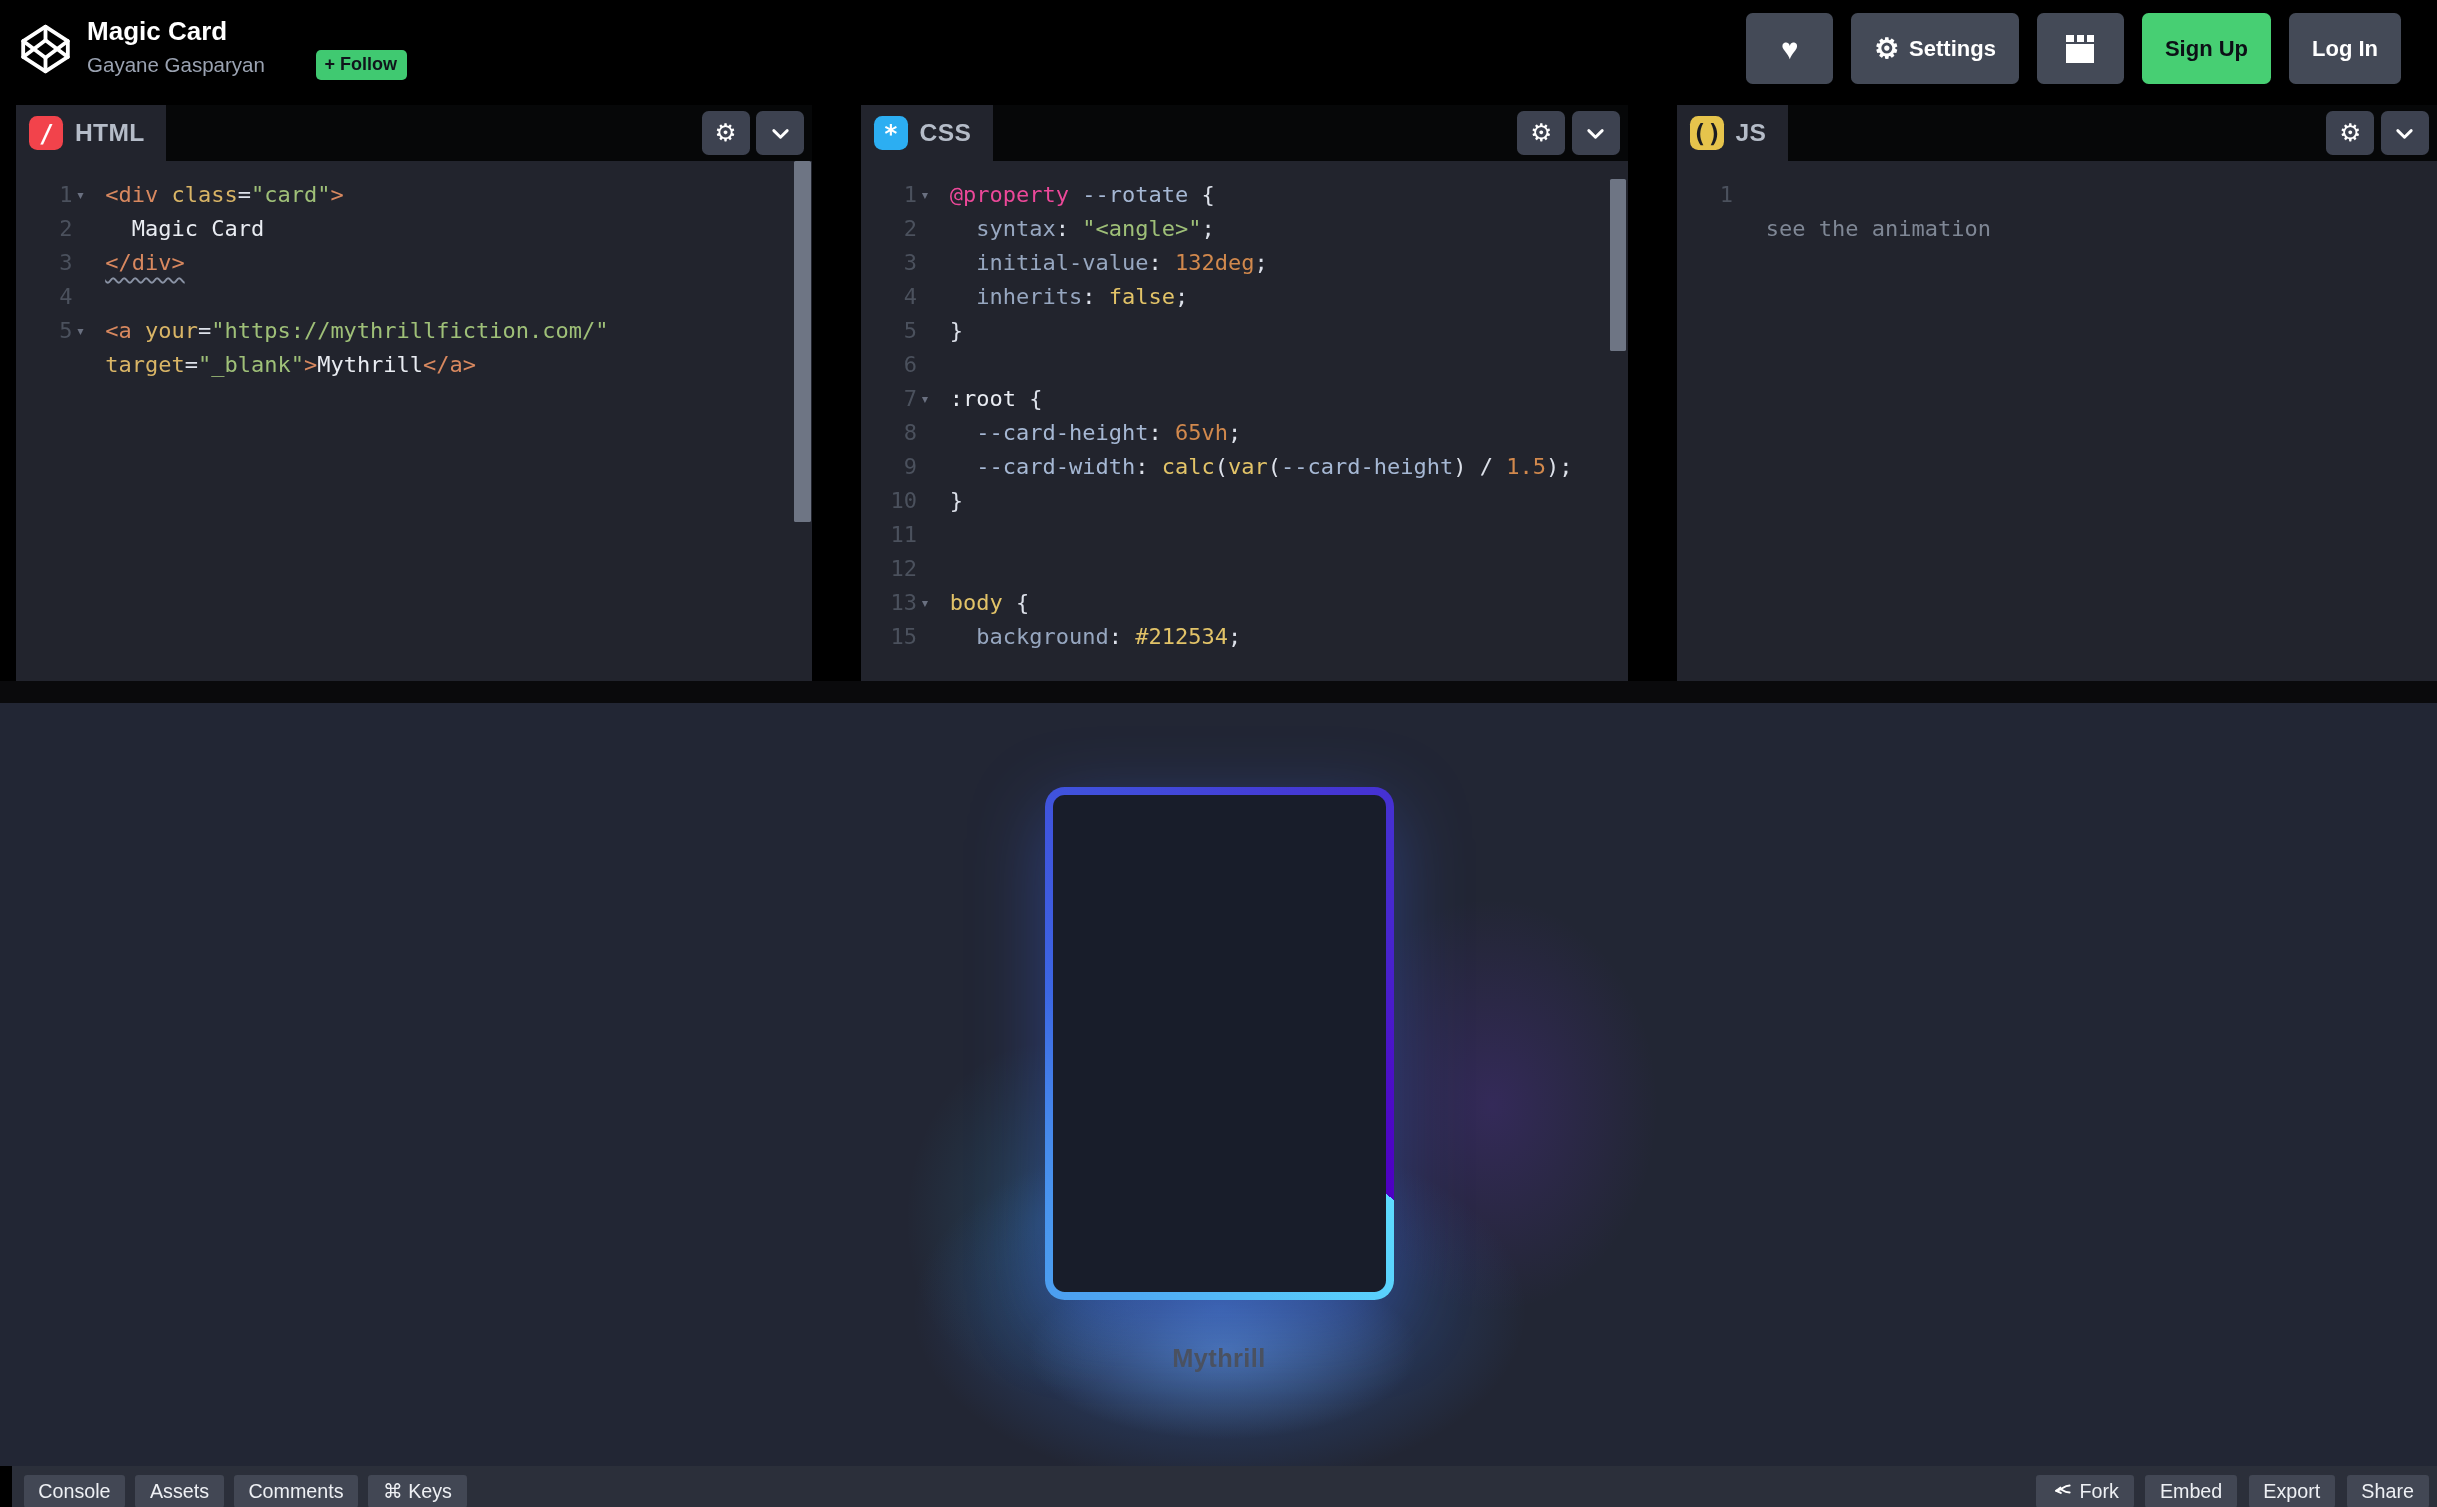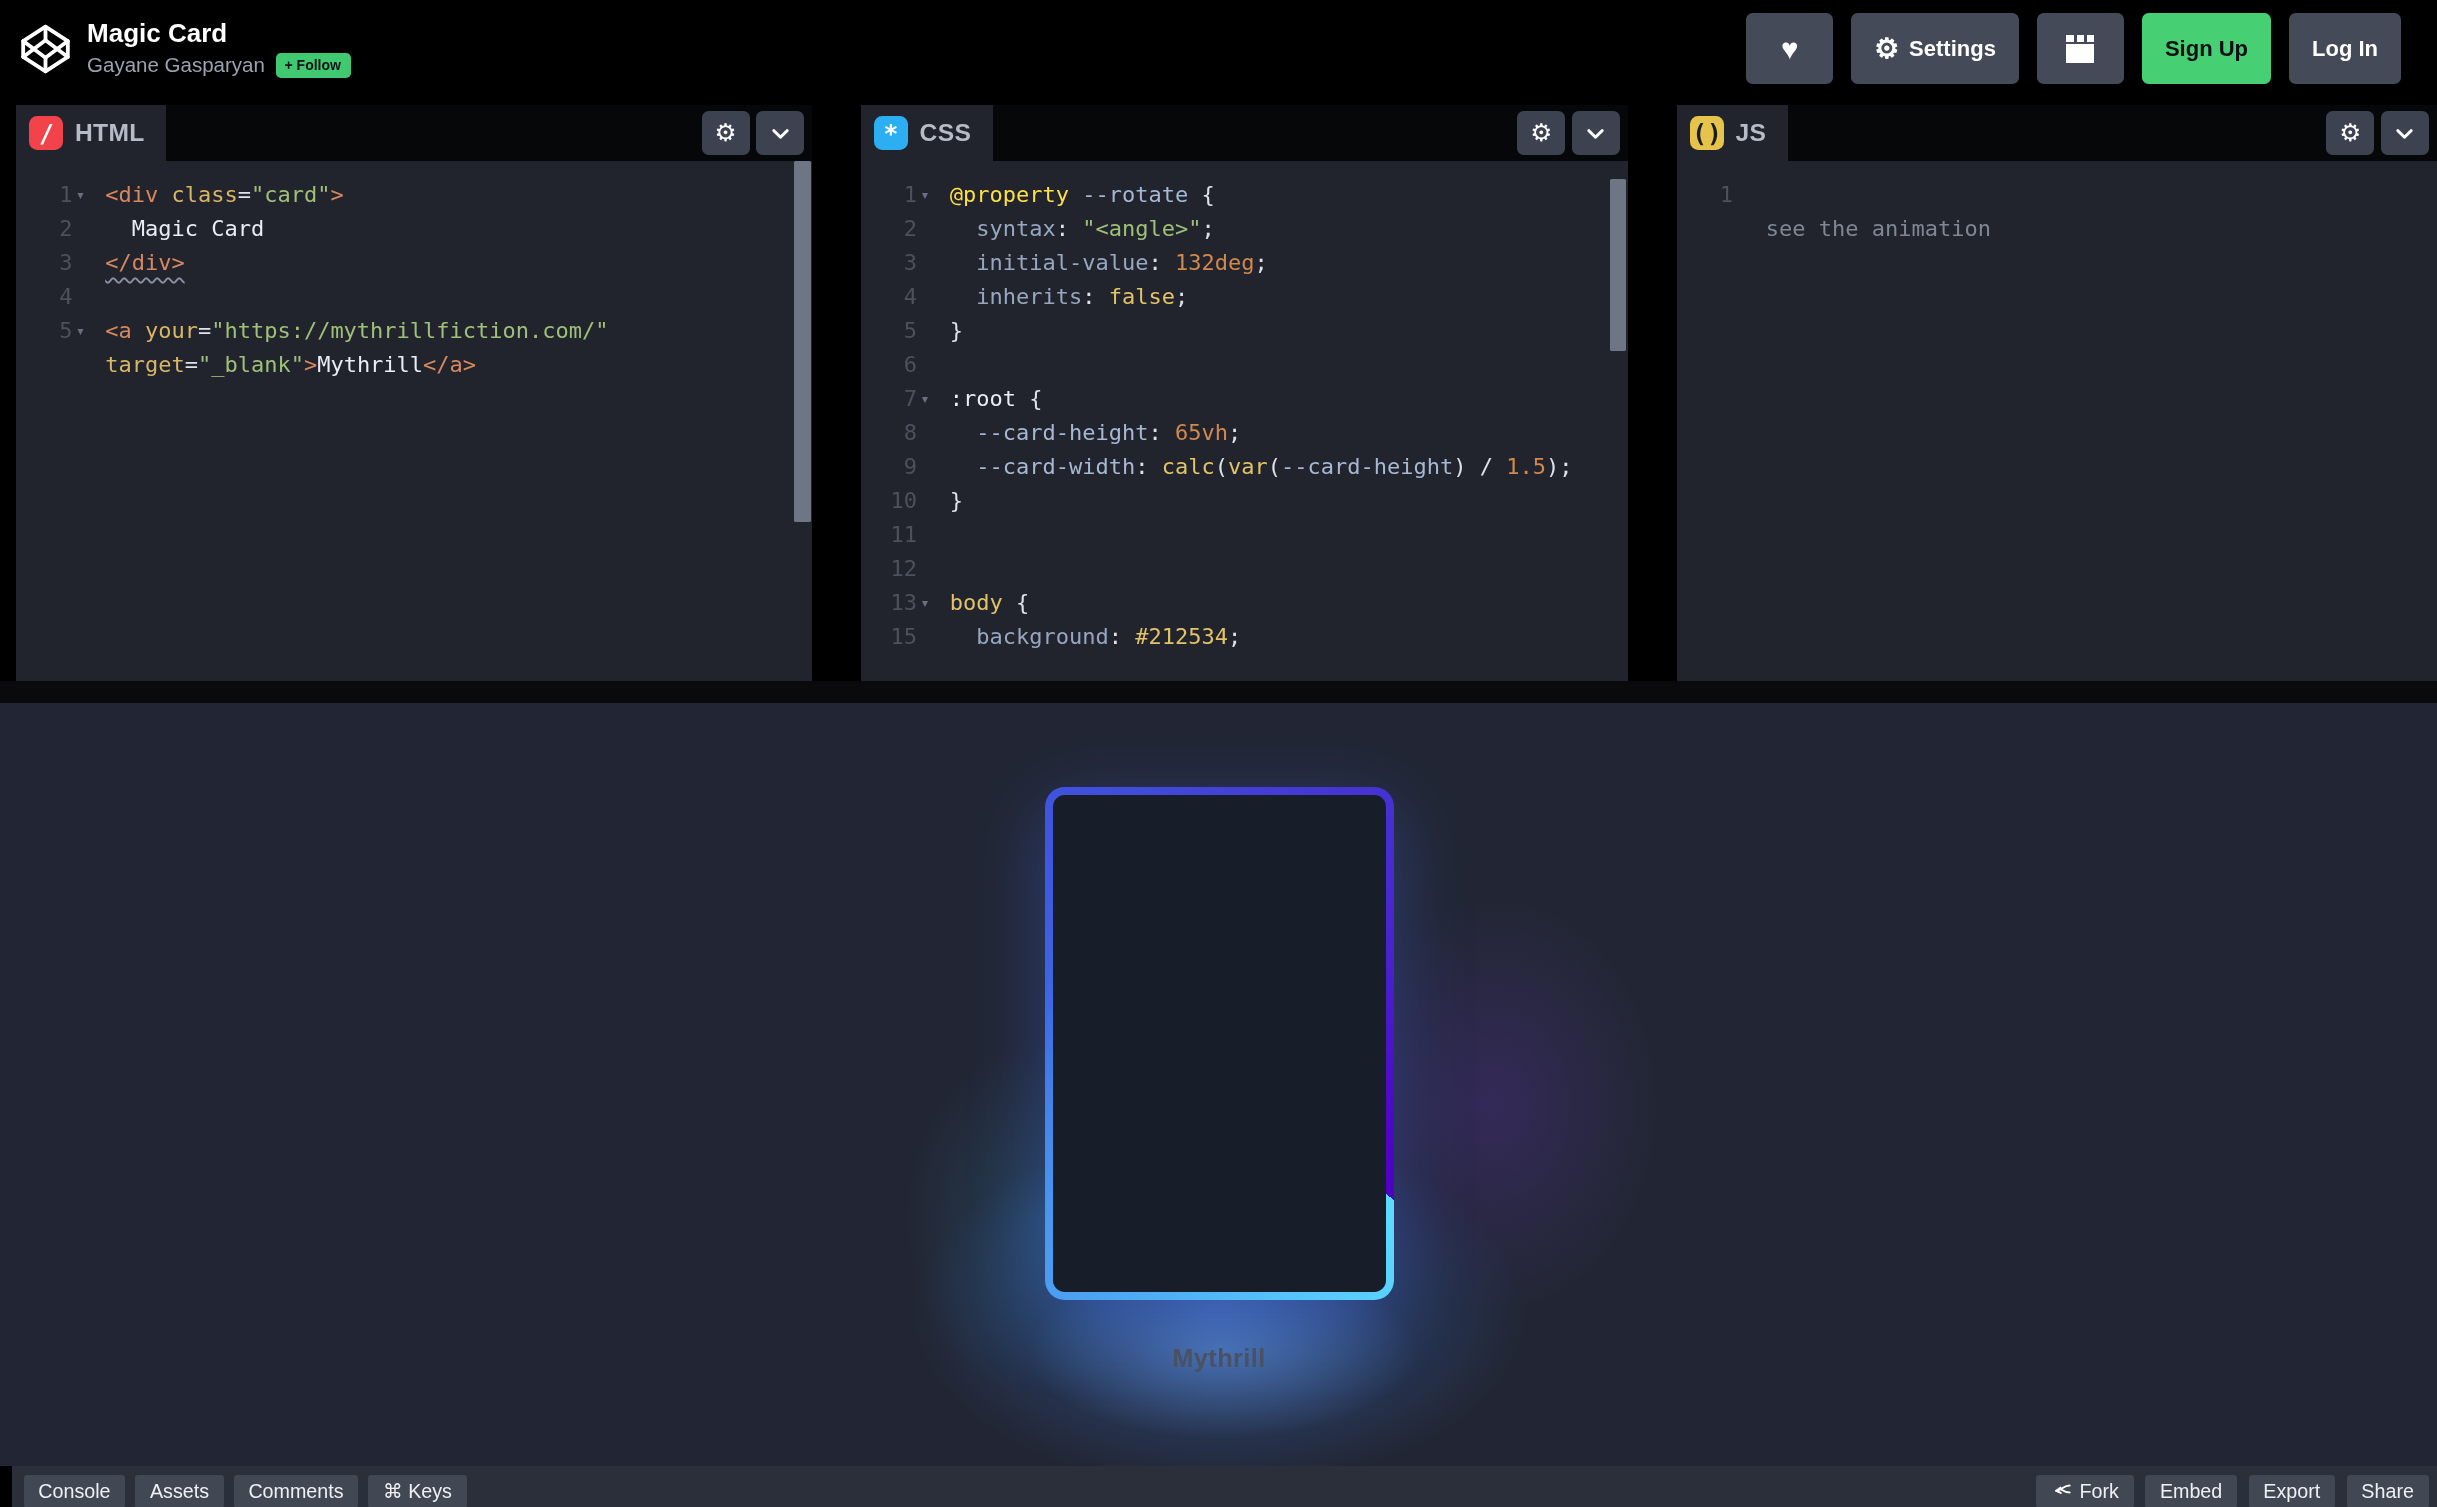--- a/index.html
+++ b/index.html
@@ -8,22 +8,22 @@
   #stage { position:absolute; inset:0; width:2102px; height:1508px; background:#000; }
 
   
   .header { position:absolute; left:0; top:0; width:2438px; height:97px; background:#000;
             display:flex; align-items:center; }
   .logo { margin-left:19.7px; width:51px; height:54px; flex:0 0 auto; }
   .title-block { margin-left:16.4px; display:flex; flex-direction:column; justify-content:center; gap:4.9px; }
   .pen-title { color:#ffffff; font-size:26px; font-weight:bold; line-height:1.1; }
   .author-row { display:flex; align-items:center; gap:11.5px; }
   .author-name { color:#9aa2b1; font-size:20.5px; }
-  .follow-chip { background:#40c971; color:#10141b; font-size:14px; font-weight:bold;
-                 padding:4.1px 9.8px 4.9px 8.2px; border-radius:4.9px; cursor:pointer; }
+  .follow-chip { background:#40c971; color:#10141b; font-size:18px; font-weight:bold;
+                 padding:4.1px 9.8px 4.9px 8.2px; border-radius:4.9px; cursor:pointer;margin-left:40px; }
   .header-actions { margin-left:auto; margin-right:37px; display:flex; align-items:center; gap:18px; }
   .hbtn { height:71px; background:#444a57; border:none; border-radius:6.6px; color:#fff;
           font-family:inherit; font-size:22px; font-weight:600; display:flex; align-items:center;
           justify-content:center; gap:9.8px; cursor:pointer; padding:0 23px; }
   .hbtn.square { width:87px; padding:0; }
   .hbtn.green { background:#47cf73; color:#0c1016; }
   .glyph-heart { font-size:29.5px; line-height:1; }
   .glyph-gear { font-size:28px; line-height:1; }
   .grid-icon { width:28px; height:28px; display:grid; grid-template-columns:1fr 1fr 1fr;
                grid-template-rows:7.4px 1fr; gap:2.5px; }
@@ -51,21 +51,21 @@
   .code-row { display:flex; height:34px; align-items:center; white-space:pre; }
   .gut { width:79px; flex:0 0 auto; display:flex; justify-content:flex-end; align-items:center; }
   .lnum { color:#4b515d; font-size:22px; }
   .fold { width:23px; padding-left:3.3px; color:#6a7080; font-size:15.6px; }
   .codetxt { padding-left:9.8px; }
   .tk-tag  { color:#d8885f; }
   .tk-attr { color:#d9b566; }
   .tk-str  { color:#9fc078; }
   .tk-pun  { color:#dde1ea; }
   .tk-text { color:#e9ecf2; }
-  .tk-at   { color:#fde047; }
+  .tk-at   { color:#ec4899; }
   .tk-varn { color:#a6b8d4; }
   .tk-prop { color:#97a7c0; }
   .tk-num  { color:#d2894d; }
   .tk-kw   { color:#e2c368;margin-top:48px; }
   .tk-sel  { color:#e9ecf2; }
   .tk-com  { color:#7f8795; }
   .tk-sq   { text-decoration-line:underline; text-decoration-style:wavy;
              text-decoration-color:#8a93a5; text-decoration-thickness:1.6px; text-underline-offset:7.4px; }
   .scrolltrack { position:absolute; top:0; bottom:0; right:1.6px; width:16.4px; }
   .scrollthumb { position:absolute; right:0; width:16.4px; background:#6e7584; border-radius:1.6px; cursor:pointer; }

